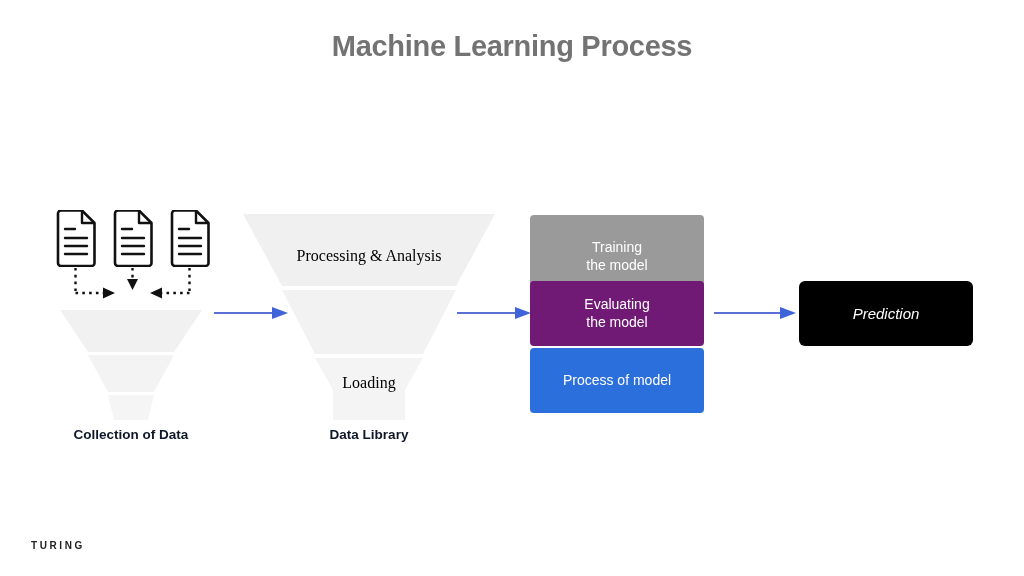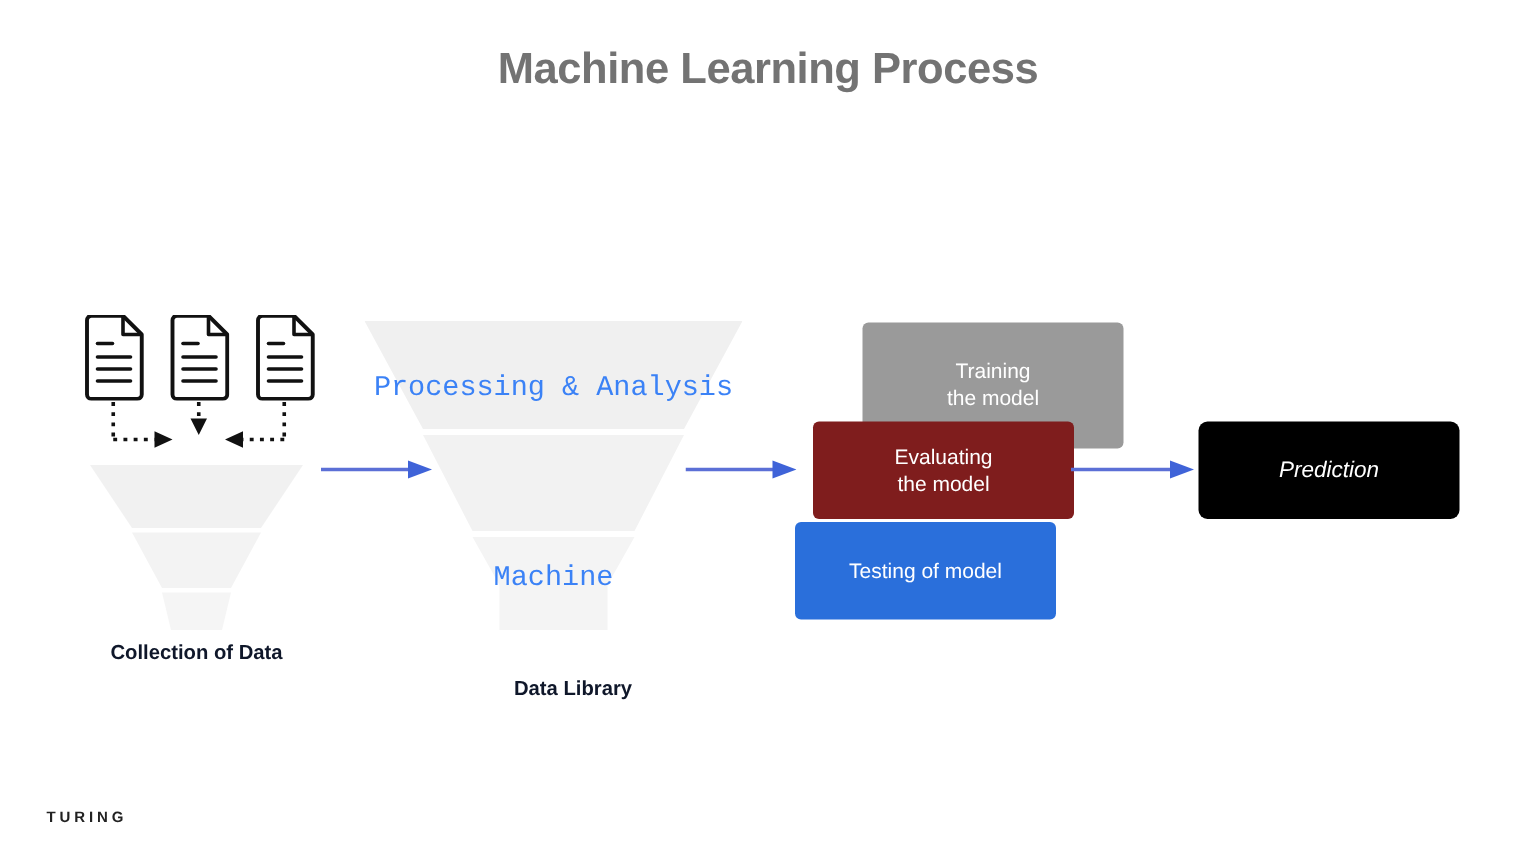--- a/index.html
+++ b/index.html
@@ -54,55 +54,55 @@
     position: absolute;
     left: 243px;
     top: 214px;
     width: 252px;
     height: 206px;
   }
   .funnel-label {
     position: absolute;
     width: 252px;
     text-align: center;
-    font-size: 19px;
-    color: #3b82f6;
-    font-family: Liberation Mono, monospace;
+    font-size: 16px;
+    color: #000000;
+    font-family: Liberation Serif, serif;
   }
   #lbl-processing { top: 33px; }
   #lbl-manipulating { top: 100px; }
   #lbl-loading { top: 160px; }
 
   
   .caption {
     position: absolute;
     font-size: 13.5px;
     font-weight: bold;
     color: #0f172a;
     text-align: center;
     white-space: nowrap;
   }
   #cap-collection { left: 0px;   top: 427px; width: 262px; }
-  #cap-library    { left: 256px; top: 427px; width: 252px; margin-top: 24px; }
+  #cap-library    { left: 243px; top: 427px; width: 252px; }
 
   
   .mbox {
     position: absolute;
     left: 530px;
     width: 174px;
     border-radius: 4px;
     color: #ffffff;
     display: flex;
     align-items: center;
     justify-content: center;
     text-align: center;
     font-size: 14px;
     line-height: 1.28;
   }
-  #box-training   { top: 215px; height: 84px; margin-left: 45px; }
+  #box-training   { top: 215px; height: 84px; }
   #box-evaluating { top: 281px; height: 65px; }
   #box-testing    { top: 348px; height: 65px; }
 
   
   #box-prediction {
     position: absolute;
     left: 799px;
     top: 281px;
     width: 174px;
     height: 65px;
@@ -212,21 +212,21 @@
 
 <div>
   <div id="funnel-labelled">
     <svg width="252" height="206" viewBox="0 0 252 206" style="position:absolute;left:0;top:0;">
       <polygon points="0,0 252,0 213,72 39,72" fill="#f0f0f0"></polygon>
       <polygon points="39,76 213,76 180,140 72,140" fill="#f2f2f2"></polygon>
       <polygon points="72,144 180,144 162,176 90,176" fill="#f4f4f4"></polygon>
       <rect x="90" y="176" width="72" height="30" fill="#f4f4f4"></rect>
     </svg>
     <div class="funnel-label" id="lbl-processing">Processing &amp; Analysis</div>
-    <div class="funnel-label" id="lbl-loading">Machine</div>
+    <div class="funnel-label" id="lbl-loading">Loading</div>
   </div>
 
   <div class="caption" id="cap-library">Data Library</div>
 </div>
 
 <div class="arrow" id="arrow-2">
   <svg width="74" height="18" viewBox="0 0 74 18">
     <line x1="0" y1="9" x2="60" y2="9" stroke="#5b6fd6" stroke-width="2.2"></line>
     <polygon points="58,3 74,9 58,15" fill="#3f63d8"></polygon>
   </svg>
@@ -234,29 +234,29 @@
 
 <div>
 
   <div class="mbox" id="box-training" style="background:#9a9a9a;">
     <span>
       <span>Training</span><br>
       <span>the model</span>
     </span>
   </div>
 
-  <div class="mbox" id="box-evaluating" style="background:#7f1d1d;margin-left:12px;">
+  <div class="mbox" id="box-evaluating" style="background:#701a75;">
     <span>
       <span>Evaluating</span><br>
       <span>the model</span>
     </span>
   </div>
 
   <div class="mbox" id="box-testing" style="background:#2a6fdb;">
-    <span>Testing of model</span>
+    <span>Process of model</span>
   </div>
 </div>
 
 <div class="arrow" id="arrow-3">
   <svg width="82" height="18" viewBox="0 0 82 18">
     <line x1="0" y1="9" x2="68" y2="9" stroke="#5b6fd6" stroke-width="2.2"></line>
     <polygon points="66,3 82,9 66,15" fill="#3f63d8"></polygon>
   </svg>
 </div>
 

